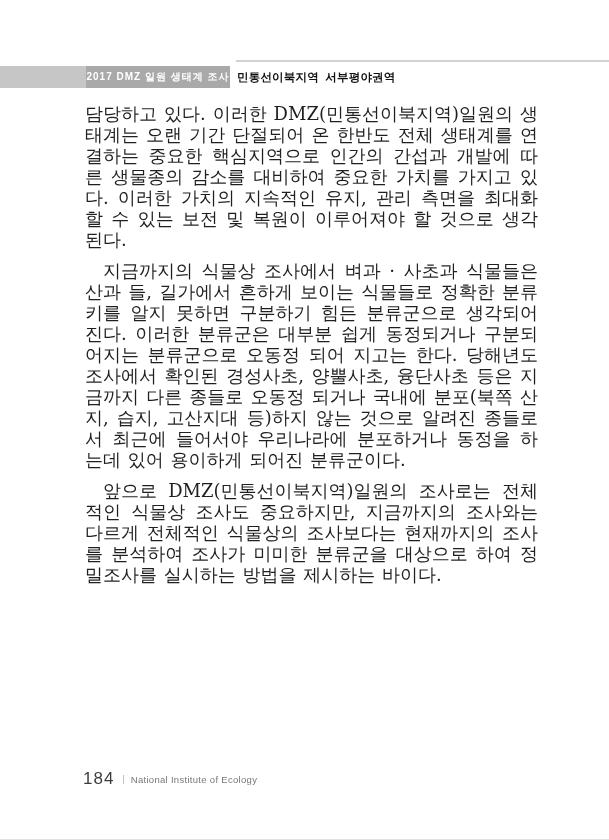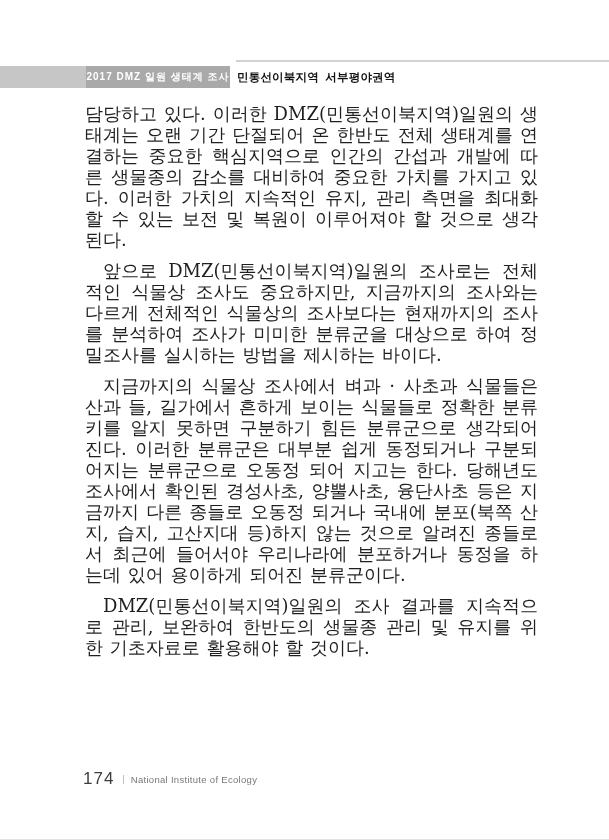--- a/index.html
+++ b/index.html
@@ -125,24 +125,23 @@
 
   <div class="header-band">
     <div class="band-left"></div>
     <div class="band-title">2017 DMZ 일원 생태계 조사</div>
   </div>
 
   <div class="section-title">민통선이북지역 서부평야권역</div>
 
   <main class="body-text">
     <p class="para no-indent">담당하고 있다. 이러한 DMZ(민통선이북지역)일원의 생태계는 오랜 기간 단절되어 온 한반도 전체 생태계를 연결하는 중요한 핵심지역으로 인간의 간섭과 개발에 따른 생물종의 감소를 대비하여 중요한 가치를 가지고 있다. 이러한 가치의 지속적인 유지, 관리 측면을 최대화 할 수 있는 보전 및 복원이 이루어져야 할 것으로 생각된다.</p>
+    <p class="para">지금까지의 식물상 조사에서 벼과 · 사초과 식물들은 산과 들, 길가에서 흔하게 보이는 식물들로 정확한 분류키를 알지 못하면 구분하기 힘든 분류군으로 생각되어진다. 이러한 분류군은 대부분 쉽게 동정되거나 구분되어지는 분류군으로 오동정 되어 지고는 한다. 당해년도 조사에서 확인된 경성사초, 양뿔사초, 융단사초 등은 지금까지 다른 종들로 오동정 되거나 국내에 분포(북쪽 산지, 습지, 고산지대 등)하지 않는 것으로 알려진 종들로서 최근에 들어서야 우리나라에 분포하거나 동정을 하는데 있어 용이하게 되어진 분류군이다.</p>
     <p class="para">앞으로 DMZ(민통선이북지역)일원의 조사로는 전체적인 식물상 조사도 중요하지만, 지금까지의 조사와는 다르게 전체적인 식물상의 조사보다는 현재까지의 조사를 분석하여 조사가 미미한 분류군을 대상으로 하여 정밀조사를 실시하는 방법을 제시하는 바이다.</p>
-    <p class="para">지금까지의 식물상 조사에서 벼과 · 사초과 식물들은 산과 들, 길가에서 흔하게 보이는 식물들로 정확한 분류키를 알지 못하면 구분하기 힘든 분류군으로 생각되어진다. 이러한 분류군은 대부분 쉽게 동정되거나 구분되어지는 분류군으로 오동정 되어 지고는 한다. 당해년도 조사에서 확인된 경성사초, 양뿔사초, 융단사초 등은 지금까지 다른 종들로 오동정 되거나 국내에 분포(북쪽 산지, 습지, 고산지대 등)하지 않는 것으로 알려진 종들로서 최근에 들어서야 우리나라에 분포하거나 동정을 하는데 있어 용이하게 되어진 분류군이다.</p>
-    <p class="para">DMZ(민통선이북지역)일원의 조사 결과를 지속적으로 관리, 보완하여 한반도의 생물종 관리 및 유지를 위한 기초자료로 활용해야 할 것이다.</p>
   </main>
 
   <footer class="page-footer">
-    <span class="page-number">174</span>
+    <span class="page-number">184</span>
     <span class="footer-sep">|</span>
     <span class="institute">National Institute of Ecology</span>
   </footer>
 
 </div>
 
 </body></html>

